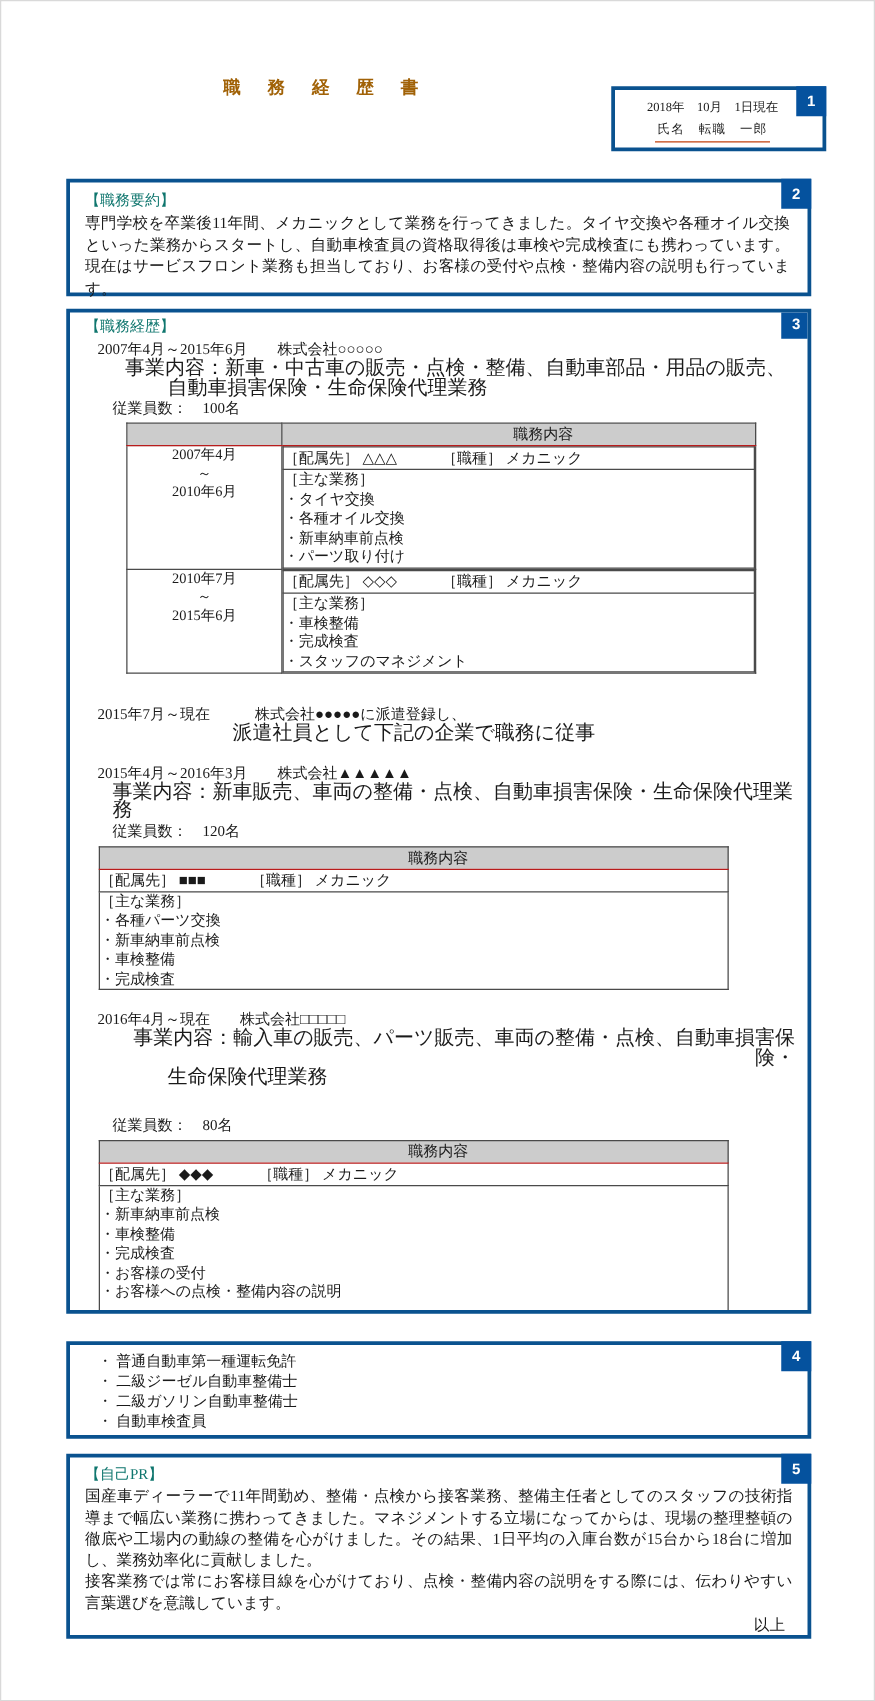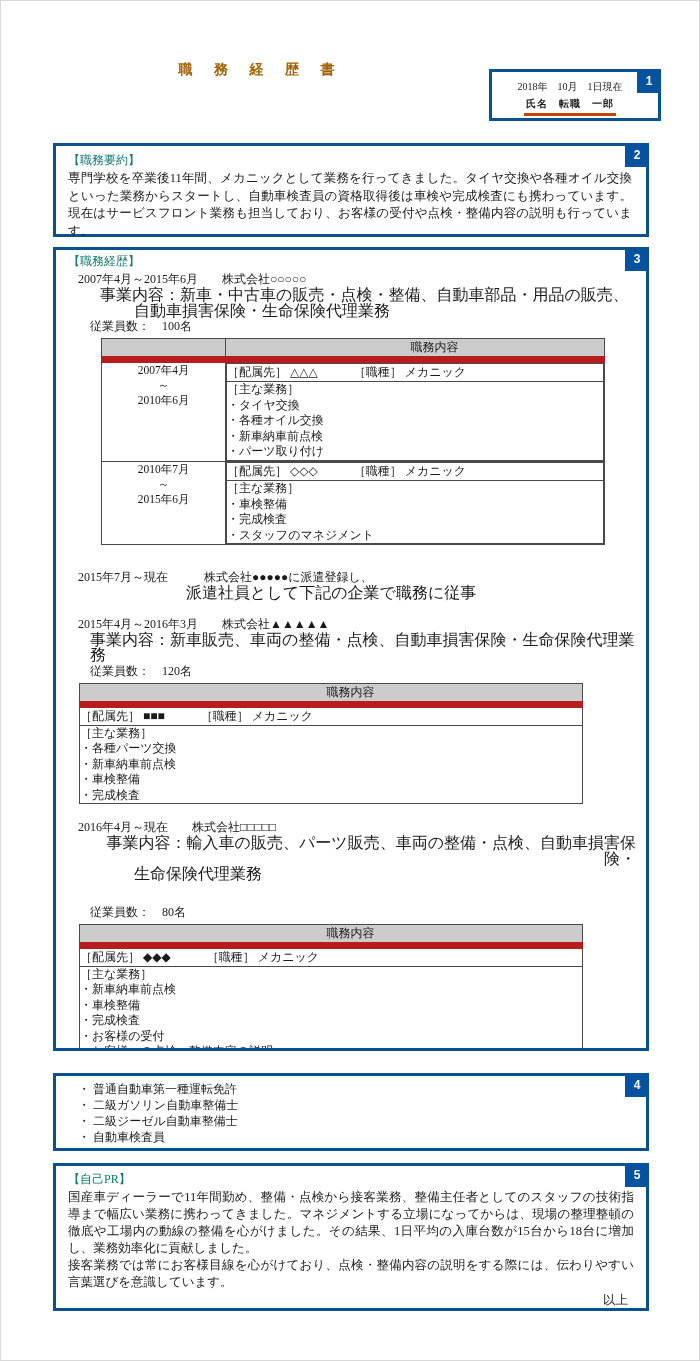--- a/index.html
+++ b/index.html
@@ -65,24 +65,23 @@
     height: 52px;
   }
   #sect-date .inner {
     padding: 6px 10px 0 0;
     text-align: center;
     font-size: 10px;
     line-height: 17px;
   }
   .name-line {
     display: inline-block;
-    border-bottom: 3px solid #c2410c;
+    border-bottom: 1px solid #c2410c;
     padding: 0 2px 1px 2px;
     letter-spacing: 1px;
-    font-weight: bold;
   }
 
   
   #sect-summary {
     left: 52px;
     top: 142px;
     width: 596px;
     height: 94px;
     padding: 6px 14px 6px 12px;
   }
@@ -141,21 +140,21 @@
     padding: 0;
     vertical-align: top;
   }
   table.duty th.dhead {
     background: #cccccc;
     font-size: 12px;
     font-weight: normal;
     text-align: center;
     height: 17px;
     line-height: 17px;
-    border-bottom: 7px solid #b91c1c;
+    border-bottom: 1px solid #b91c1c;
     padding-left: 39px;
   }
   td.period-cell {
     width: 84px;
     text-align: center;
     font-size: 11.5px;
     line-height: 15px;
     vertical-align: middle;
     border-right: 1px solid #4a4a4a;
   }
@@ -366,22 +365,22 @@
         </tr>
       </tbody>
         </table>
     </div>
   </div>
 
   <div class="sect" id="sect-qual">
     <div class="badge">4</div>
     <ul class="qual-list">
       <li>・ 普通自動車第一種運転免許</li>
+      <li>・ 二級ジーゼル自動車整備士</li>
       <li>・ 二級ガソリン自動車整備士</li>
-      <li>・ 二級ジーゼル自動車整備士</li>
       <li>・ 自動車検査員</li>
     </ul>
   </div>
 
   <div class="sect" id="sect-pr">
     <div class="badge">5</div>
     <div class="sect-head">【自己PR】</div>
     <p class="pr-text">国産車ディーラーで11年間勤め、整備・点検から接客業務、整備主任者としてのスタッフの技術指導まで幅広い業務に携わってきました。マネジメントする立場になってからは、現場の整理整頓の徹底や工場内の動線の整備を心がけました。その結果、1日平均の入庫台数が15台から18台に増加し、業務効率化に貢献しました。</p>
     <p class="pr-text">接客業務では常にお客様目線を心がけており、点検・整備内容の説明をする際には、伝わりやすい言葉選びを意識しています。</p>
     <div class="closing">以上</div>

